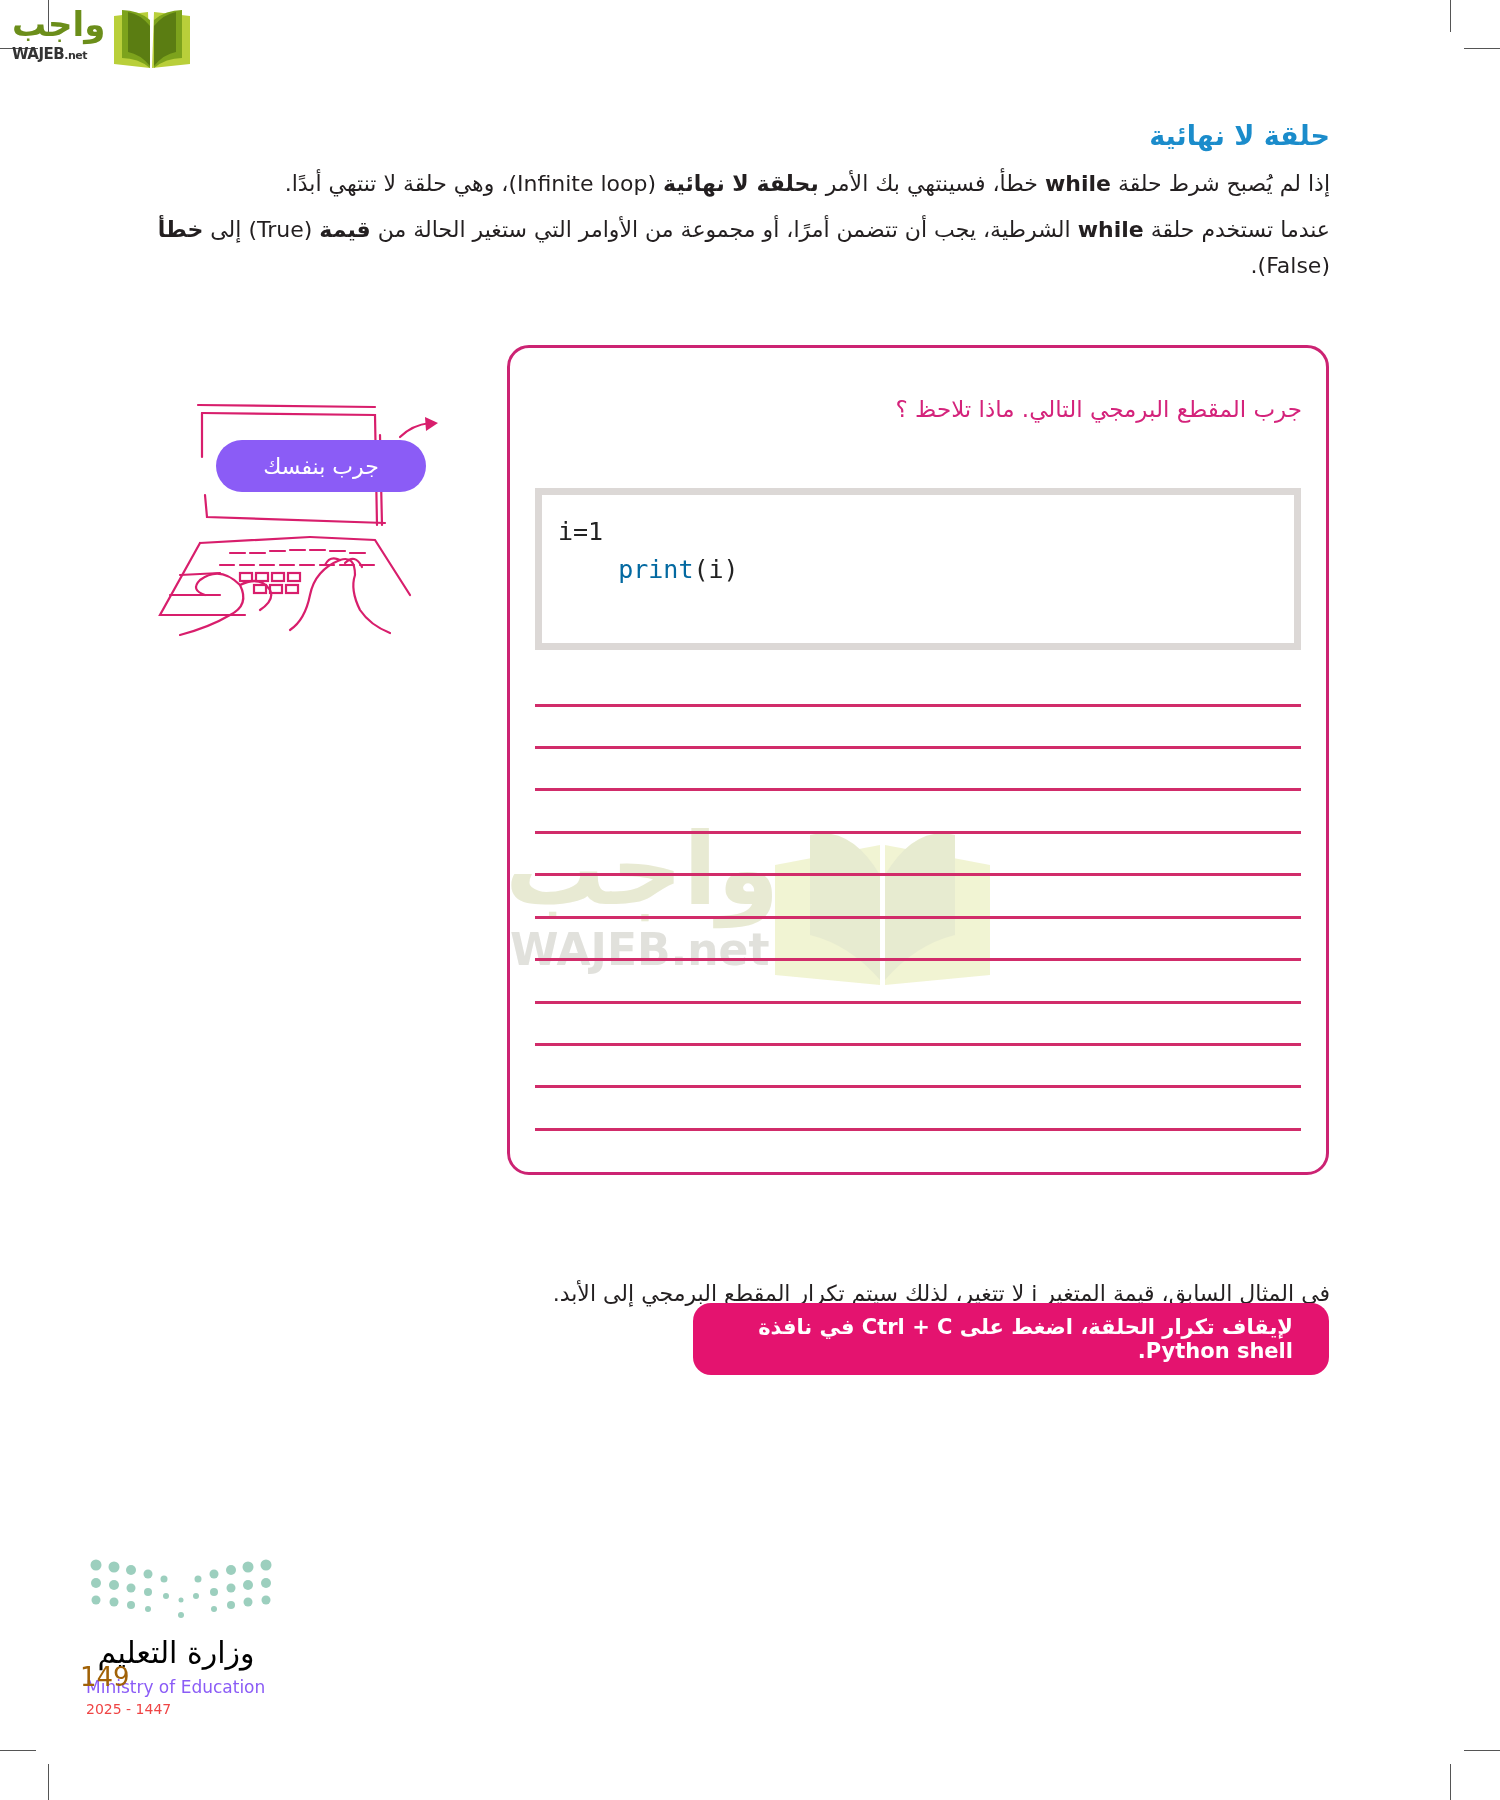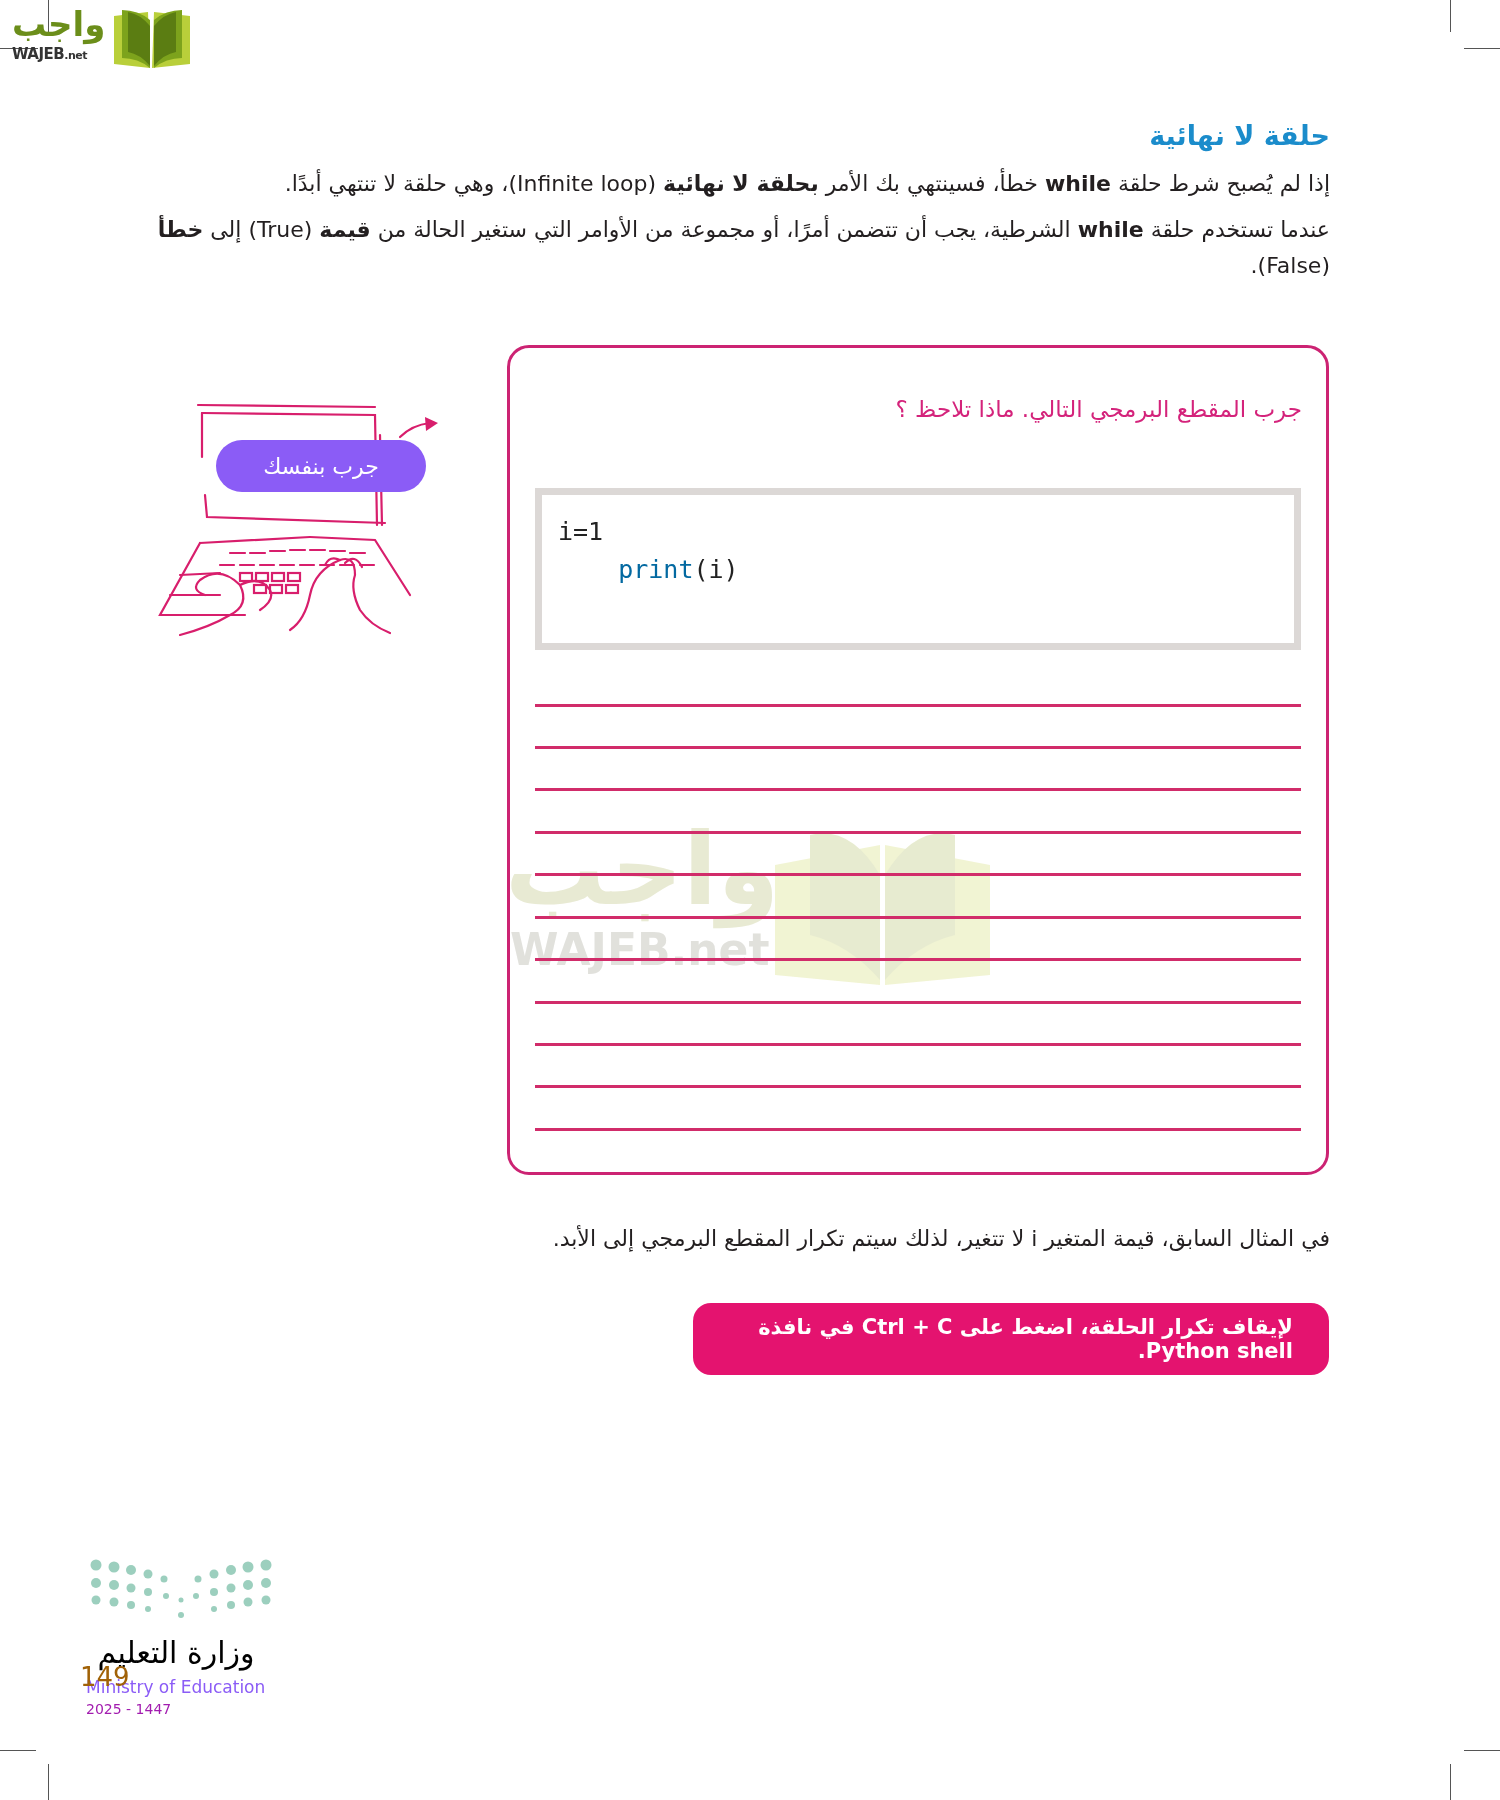--- a/index.html
+++ b/index.html
@@ -49,39 +49,39 @@
 
   
   .illus { left: 150px; top: 395px; width: 340px; height: 245px; }
   .try-pill {
     position: absolute; left: 66px; top: 45px; width: 210px; height: 52px;
     background: #8b5cf6; border-radius: 26px; color: #fff; font-size: 22px;
     display: flex; align-items: center; justify-content: center; direction: rtl;
   }
 
   
-  .note-text { right: 170px; top: 1226px; font-size: 22px; }
+  .note-text { right: 170px; top: 1281px; font-size: 22px; }
   .callout {
     left: 693px; top: 1303px; width: 636px; height: 72px; border-radius: 18px;
     background: #e4136f; color: #fff; font-size: 21px; font-weight: bold;
     display: flex; align-items: center; justify-content: flex-end; padding-right: 36px; box-sizing: border-box;
     direction: rtl;
   }
   .callout span { direction: rtl; }
 
   
   .wm { left: 505px; top: 815px; width: 500px; height: 170px; opacity: 0.55; pointer-events: none; }
   .wm-ar { position: absolute; left: 0; top: 0; font-size: 100px; font-weight: bold; color: #d6d9b0; line-height: 110px; }
   .wm-en { position: absolute; left: 5px; top: 110px; font-size: 44px; font-weight: bold; color: #c9c9c0; line-height: 50px; }
 
   
   .ministry { left: 80px; top: 1555px; width: 200px; height: 170px; }
   .min-ar { position: absolute; left: 6px; top: 80px; font-size: 30px; color: #000000; direction: rtl; width: 180px; text-align: center; }
   .min-en { position: absolute; left: 6px; top: 122px; font-size: 17px; color: #8b5cf6; }
-  .min-year { position: absolute; left: 6px; top: 146px; font-size: 14px; color: #a21caf; }
+  .min-year { position: absolute; left: 6px; top: 146px; font-size: 14px; color: #ef4444; }
   .page-num { left: 80px; top: 1662px; font-size: 26px; font-weight: normal; color: #a16207; }
 </style>
 </head>
 <body>
 
 <div class="crop" style="left:48px; top:0; width:1px; height:32px;"></div>
 <div class="crop" style="left:0; top:48px; width:38px; height:1px;"></div>
 <div class="crop" style="left:1450px; top:0; width:1px; height:32px;"></div>
 <div class="crop" style="left:1464px; top:48px; width:36px; height:1px;"></div>
 <div class="crop" style="left:0; top:1750px; width:36px; height:1px;"></div>

